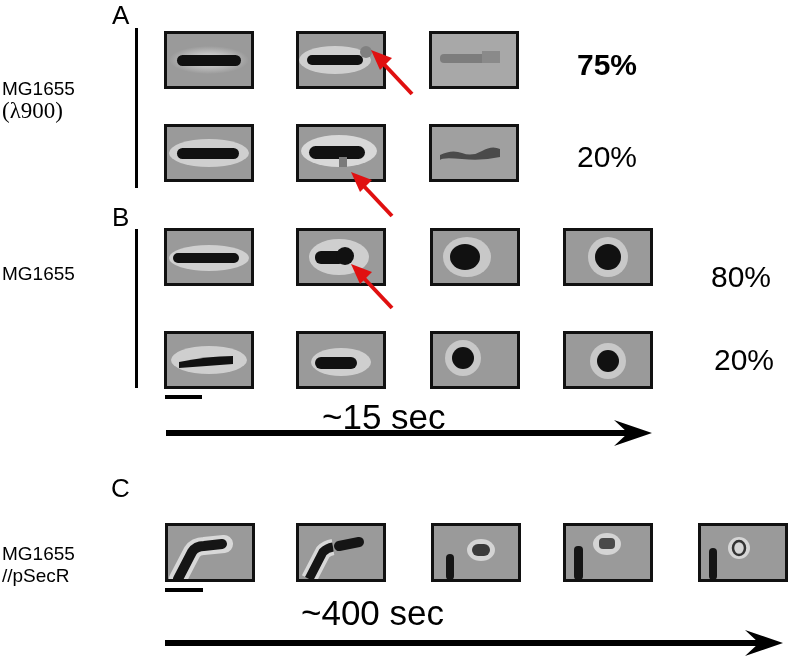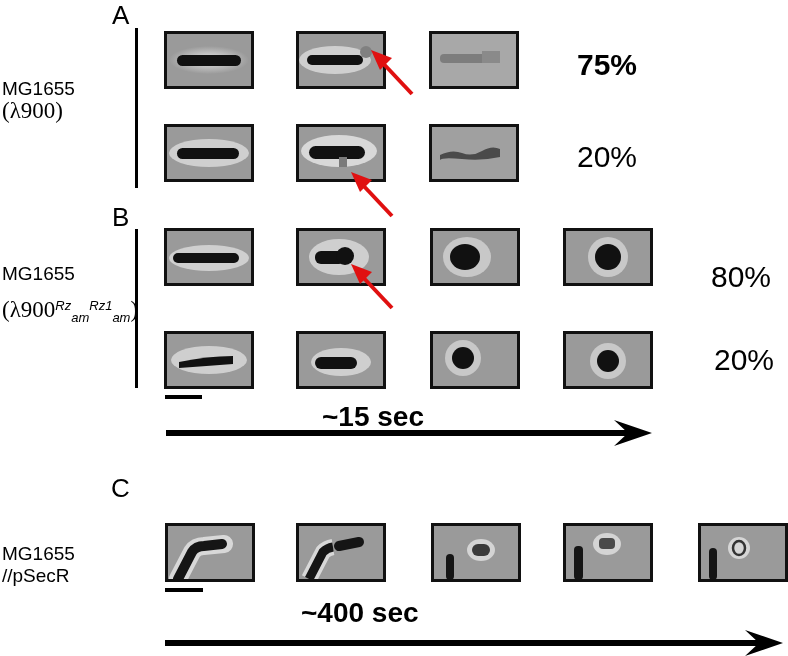--- a/index.html
+++ b/index.html
@@ -5,21 +5,21 @@
   html, body { margin:0; padding:0; background:#ffffff; }
   body { width:788px; height:656px; position:relative; overflow:hidden; font-family:"Liberation Sans", sans-serif; color:#000; }
   .abs { position:absolute; }
   .panel-label { font-size:26px; line-height:26px; }
   .strain { font-size:19px; line-height:22px;margin-top:16px; }
   .serif { font-family:"Liberation Serif", serif; font-size:23px; }
   .vbar { position:absolute; width:3px; background:#000; }
   .micro { position:absolute; width:84px; height:52px; border:3px solid #111; background:#9a9a9a; overflow:hidden; }
   .micro svg { display:block; }
   .pct { font-size:30px; line-height:30px; }
-  .time { font-size:28px; line-height:28px;font-weight:bold; }
+  .time { font-size:35px; line-height:28px; }
   .scalebar { position:absolute; height:4px; background:#000; }
   sup,sub { font-size:13px; font-style:italic; font-family:"Liberation Sans", sans-serif; }
 </style>
 </head>
 <body>
 
 <div class="abs panel-label" style="left:112px;top:2px;">A</div>
 <div class="vbar" style="left:135px;top:28px;height:160px;"></div>
 <div class="abs strain" style="left:2px;top:62px;">
   <div>MG1655</div>
@@ -78,21 +78,20 @@
 <div class="abs pct" style="left:577px;top:142px;">20%</div>
 <svg class="abs" style="left:348px;top:168px;" width="50" height="52">
   <line x1="44" y1="48" x2="12" y2="14" stroke="#e01010" stroke-width="4"></line>
   <polygon points="3,4 24,12 12,24" fill="#e01010"></polygon>
 </svg>
 
 <div class="abs panel-label" style="left:112px;top:204px;">B</div>
 <div class="vbar" style="left:135px;top:229px;height:159px;"></div>
 <div class="abs strain" style="left:2px;top:247px;">
   <div>MG1655</div>
-  <div style="margin-top:10px;white-space:nowrap;"><span class="serif">(λ900</span><sup>Rz</sup><sub>am</sub><sup>Rz1</sup><sub>am</sub><span class="serif">)</span></div>
 </div>
 
 <div class="micro" style="left:164px;top:228px;">
   <svg width="84" height="52">
       <ellipse cx="42" cy="27" rx="40" ry="13" fill="#cfcfcf"></ellipse>
       <rect x="6" y="22" width="66" height="10" rx="5" fill="#111"></rect>
     </svg>
 </div>
 <div class="micro" style="left:296px;top:228px;">
   <svg width="84" height="52">

